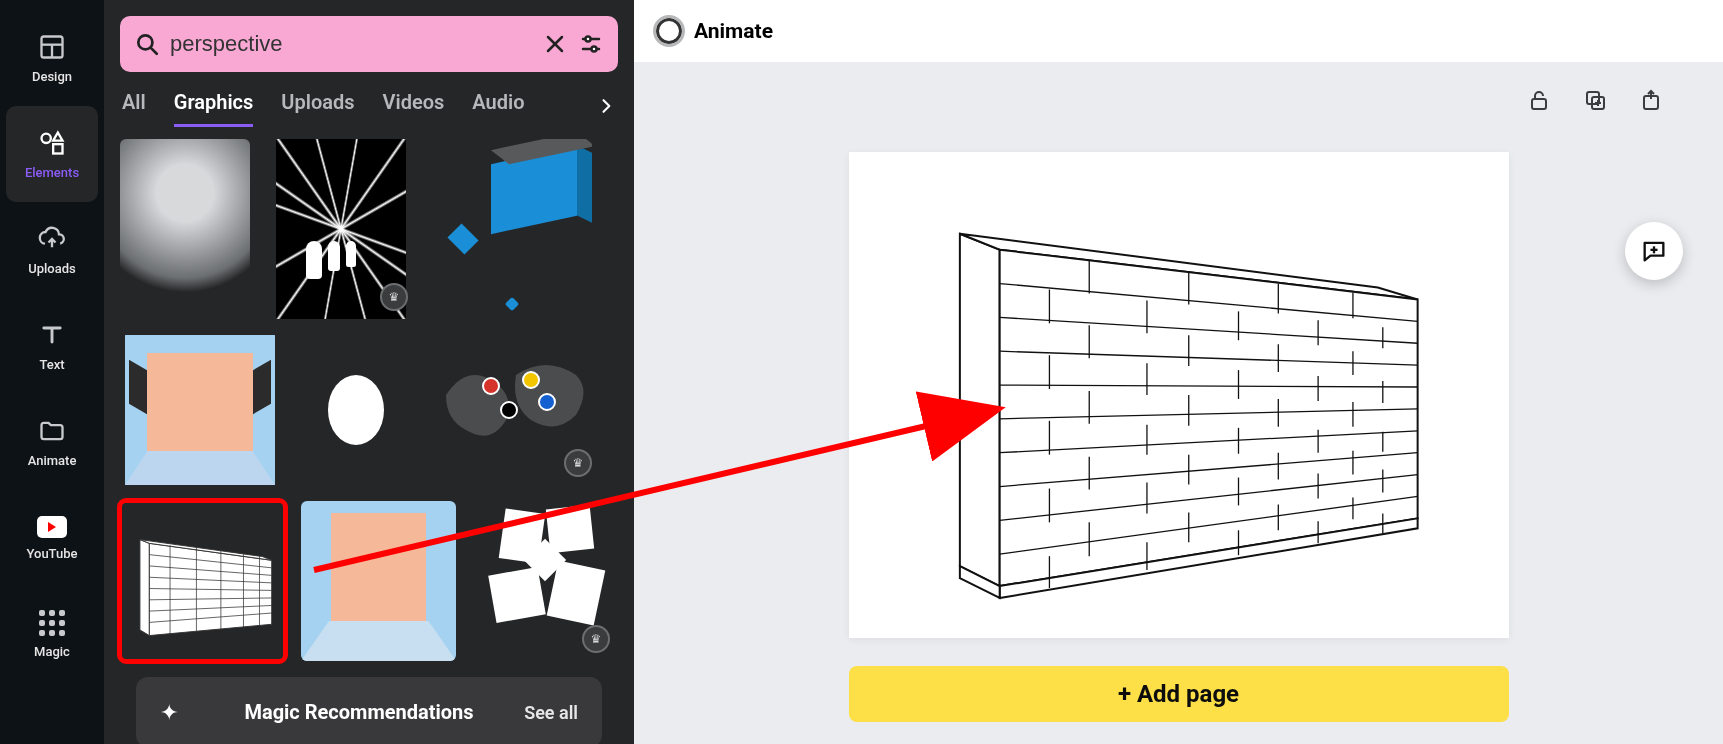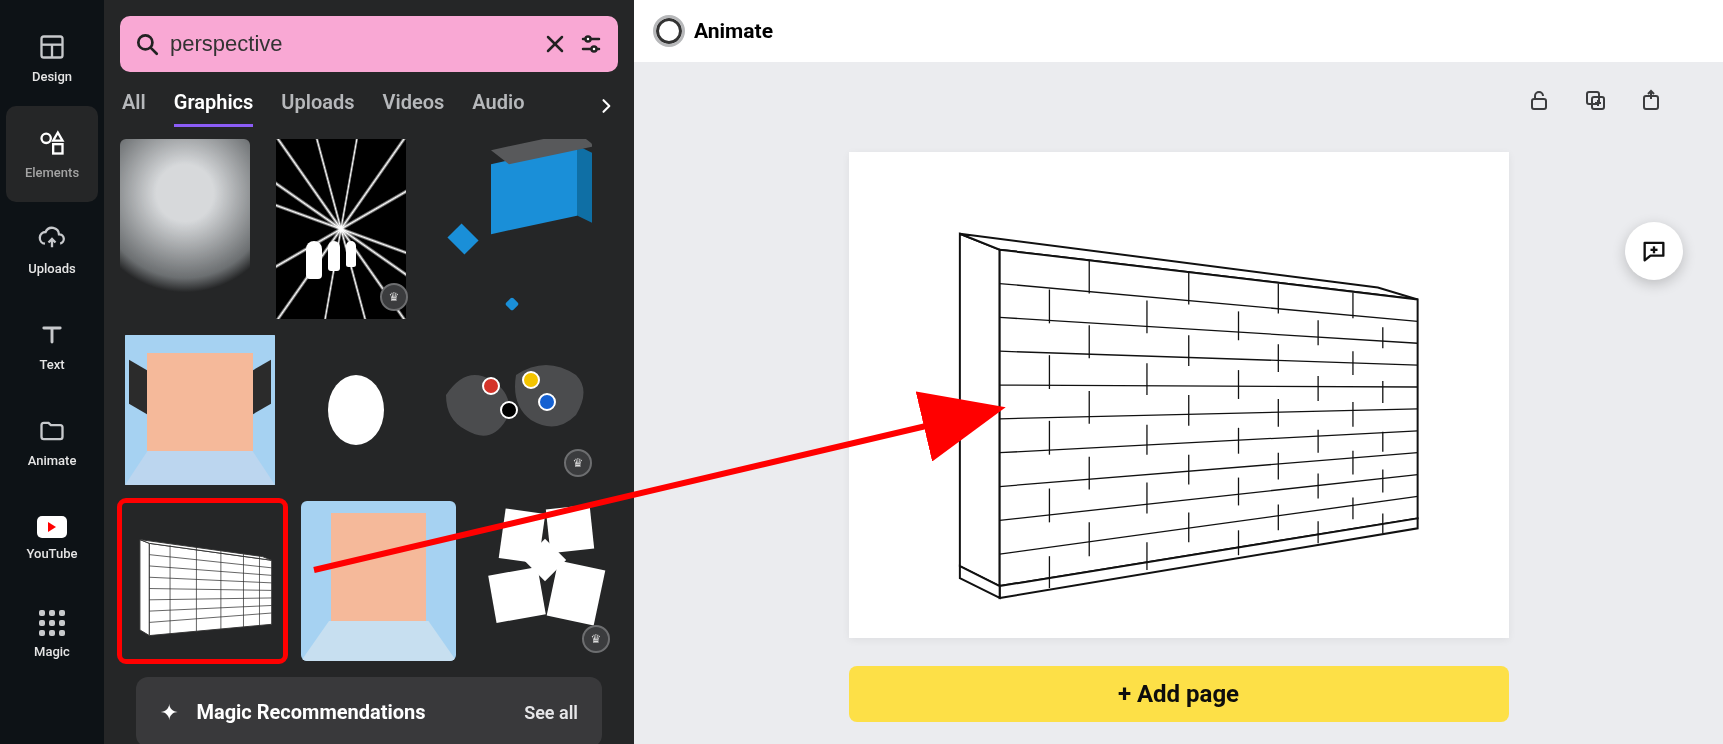--- a/index.html
+++ b/index.html
@@ -2,21 +2,21 @@
 <html><head>
 <meta charset="utf-8">
 <style>
   * { box-sizing: border-box; margin: 0; padding: 0; }
   html, body { width: 1723px; height: 744px; font-family: -apple-system, BlinkMacSystemFont, "Segoe UI", Roboto, Arial, sans-serif; overflow: hidden; background: #f0f1f5; }
   .app { display: flex; width: 100%; height: 100%; }
 
   
   .rail { width: 104px; background: #0d1216; display: flex; flex-direction: column; align-items: center; padding-top: 10px; gap: 0; }
   .rail-item { width: 92px; height: 96px; display: flex; flex-direction: column; align-items: center; justify-content: center; gap: 8px; color: #e5e5e5; cursor: pointer; border-radius: 10px; }
-  .rail-item.active { background: #252627; color: #a3a3a3; }
+  .rail-item.active { background: #252627; color: #8b5cf6; }
   .rail-item .rail-label { font-size: 13px; font-weight: 500; }
   .rail-item svg, .rail-item .rail-icon { width: 28px; height: 28px; }
   .rail-item .yt-icon { width: 30px; height: 22px; background:#fff; border-radius:5px; display:flex; align-items:center; justify-content:center; }
   .rail-item .yt-icon .tri { width:0;height:0;border-left:8px solid #ff0000;border-top:5px solid transparent;border-bottom:5px solid transparent; }
   .apps-icon { display:grid; grid-template-columns:repeat(3,6px); grid-template-rows:repeat(3,6px); gap:4px; }
   .apps-icon span { width:6px;height:6px;background:#c7c9cc;border-radius:2px; }
 
   
   .panel { width: 530px; background: #252627; display: flex; flex-direction: column; position: relative; }
   .search-row { padding: 16px 16px 8px 16px; }
@@ -76,21 +76,21 @@
   .thumb-room2 .back{position:absolute; left:30px; right:30px; top:12px; bottom:40px; background:#f5b99a;}
   .thumb-room2 .floor{position:absolute;left:0;right:0;bottom:0;height:40px;background:#c7dff0;clip-path:polygon(18% 0,82% 0,100% 100%,0 100%);}
   .thumb-shatter{ width:160px; height:100%; background:transparent; position:relative; }
   .thumb-shatter .blob{position:absolute;background:#fff;}
 
   .highlight { outline: 5px solid #ff0000; outline-offset: -2px; }
 
   
   .magic-bar { margin: 8px 16px 0 16px; background: #39393b; border-radius: 12px; height: 70px; display:flex; align-items:center; padding: 0 24px; gap:18px; color:#fff; }
   .magic-bar .sparkle { font-size:22px; }
-  .magic-bar .title { font-size:20px; font-weight:700; flex:1; }
+  .magic-bar .title { font-size:20px; font-weight:700; flex:1;margin-left:48px; }
   .magic-bar .see { font-size:18px; font-weight:600; color:#e6e6e8; cursor:pointer; }
 
   
   .collapse-nub { position:absolute; right:-16px; top:400px; width:20px; height:80px; background:#252627; border-radius:0 12px 12px 0; display:flex; align-items:center; justify-content:center; color:#fff; cursor:pointer; }
 
   
   .canvas-area { flex: 1; background: #ebecef; display: flex; flex-direction: column; position:relative; }
   .topbar { height: 62px; background: #fff; display: flex; align-items: center; padding: 0 22px; gap: 12px; font-size: 21px; font-weight: 700; text-align: right; }
   .animate-icon { width:26px;height:26px;border:3px solid #333;border-radius:50%; position:relative;}
   .animate-icon::after{content:"";position:absolute;left:-6px;top:-6px;width:26px;height:26px;border:3px solid #b7b8ba;border-radius:50%;}

